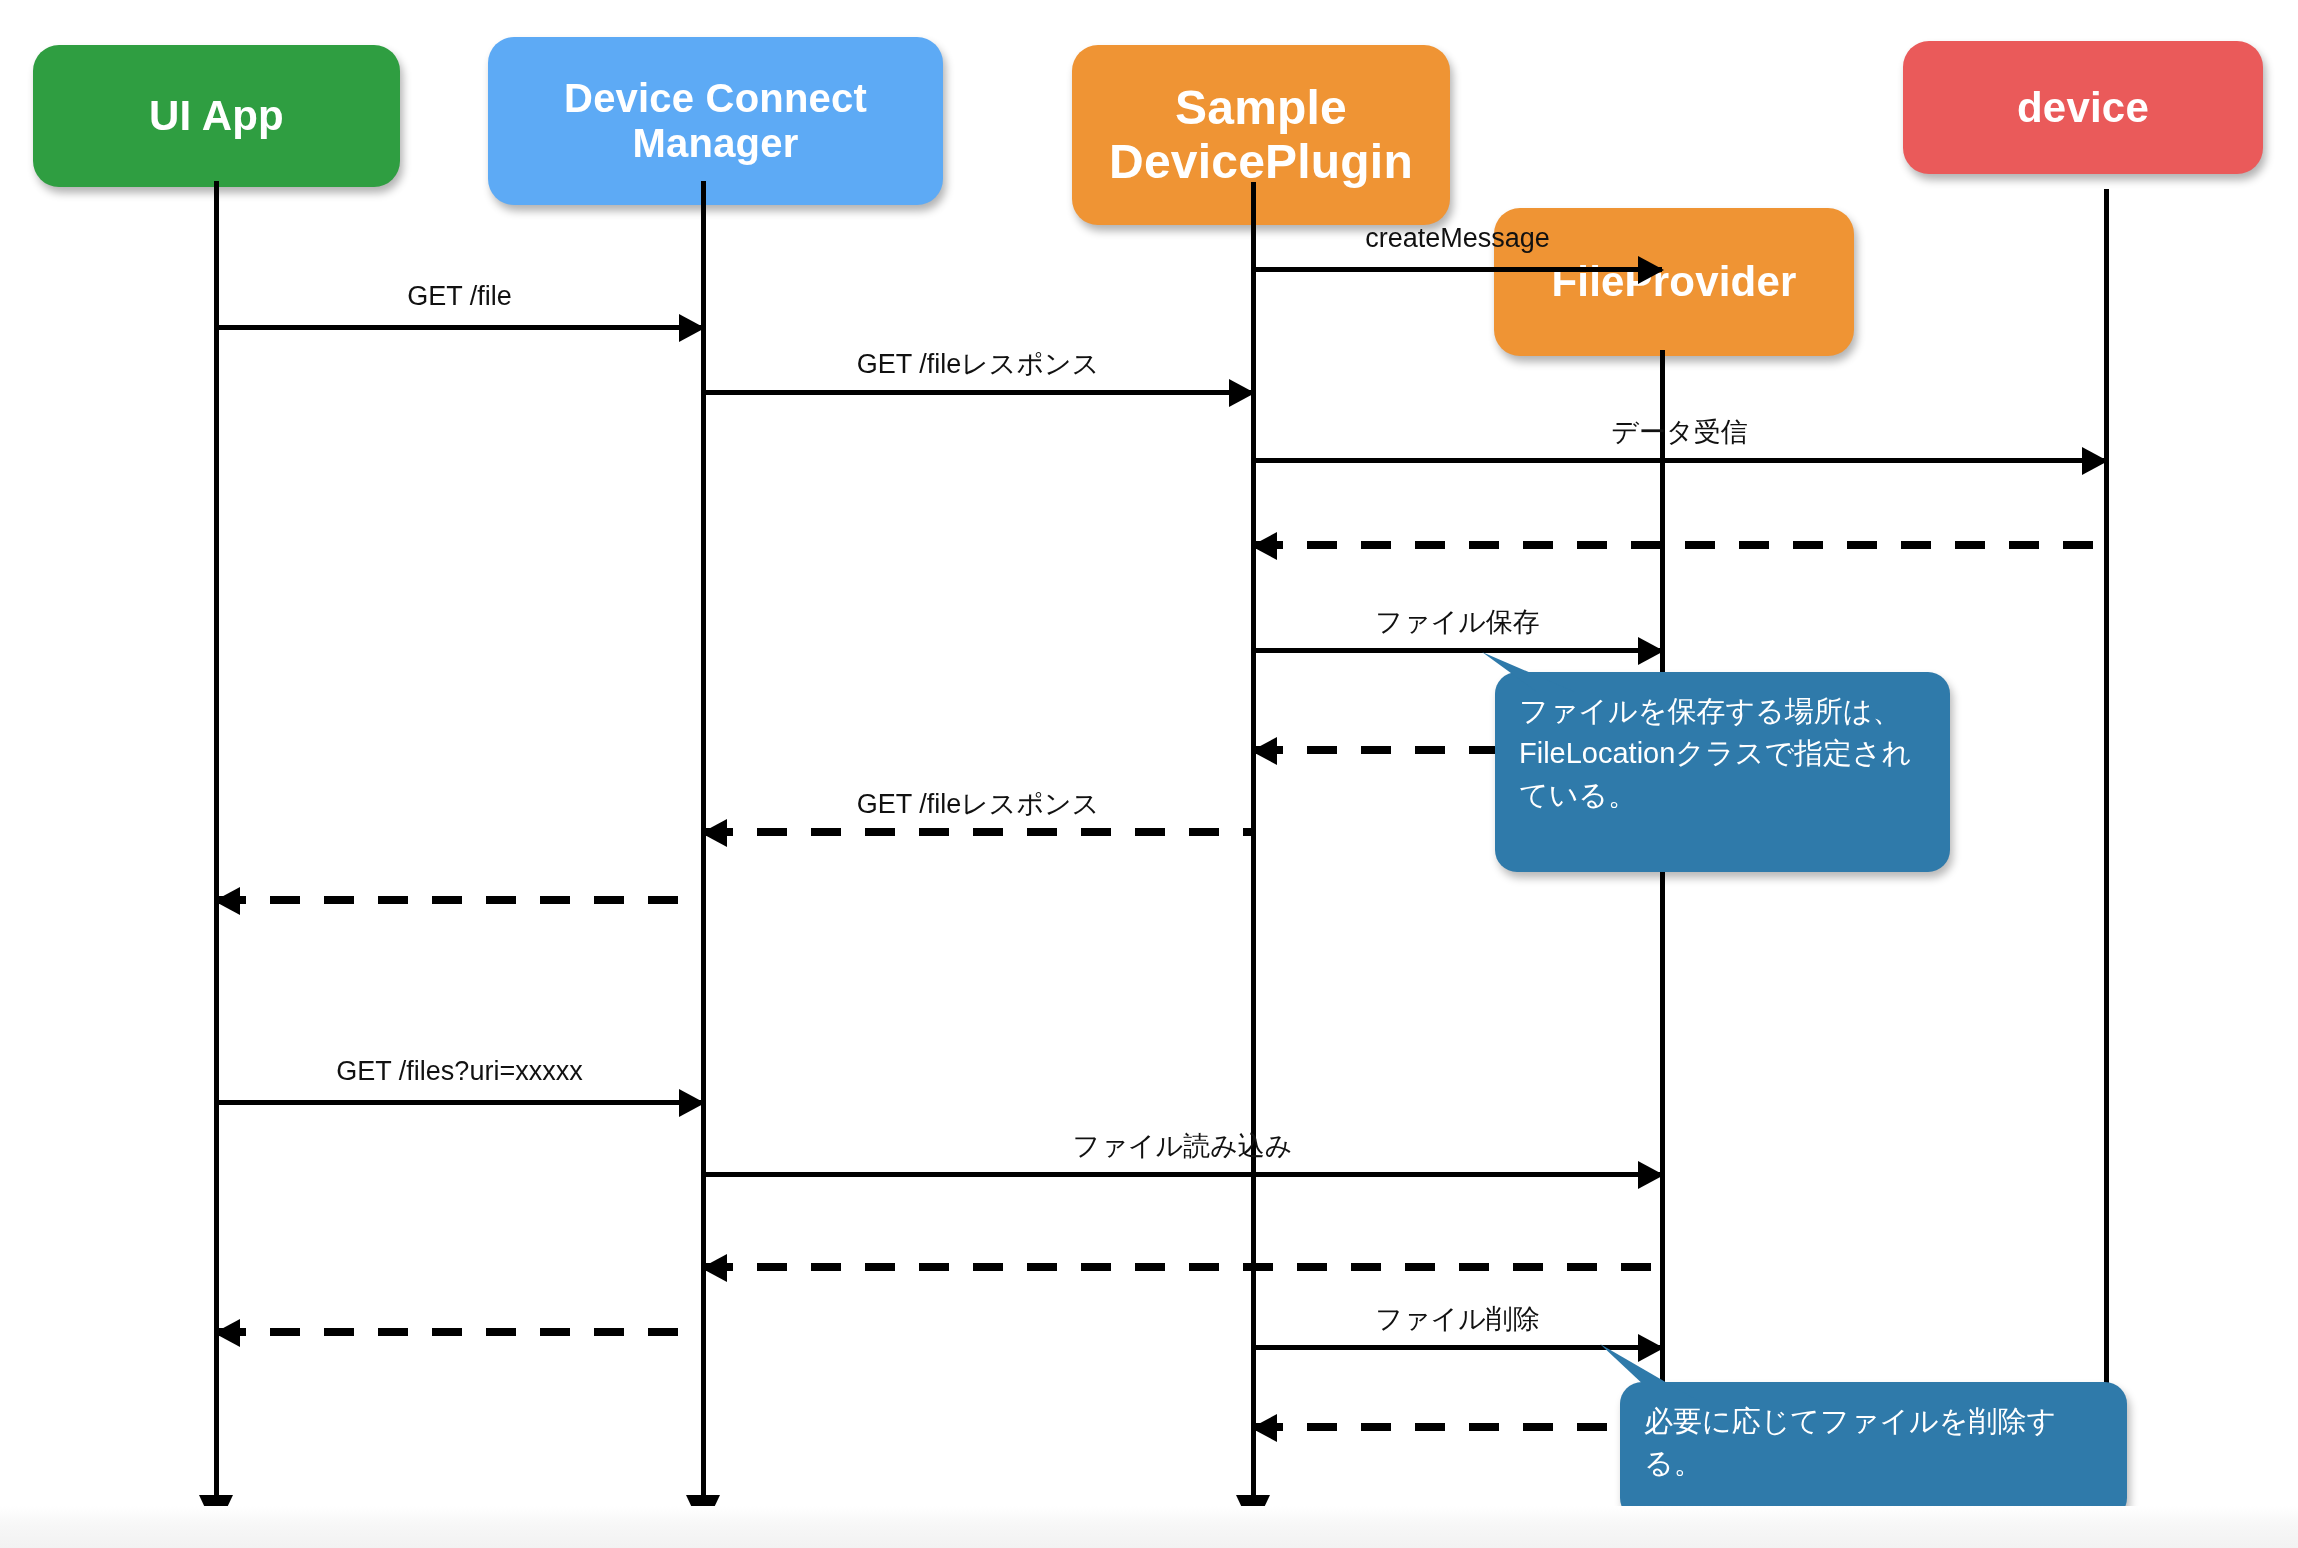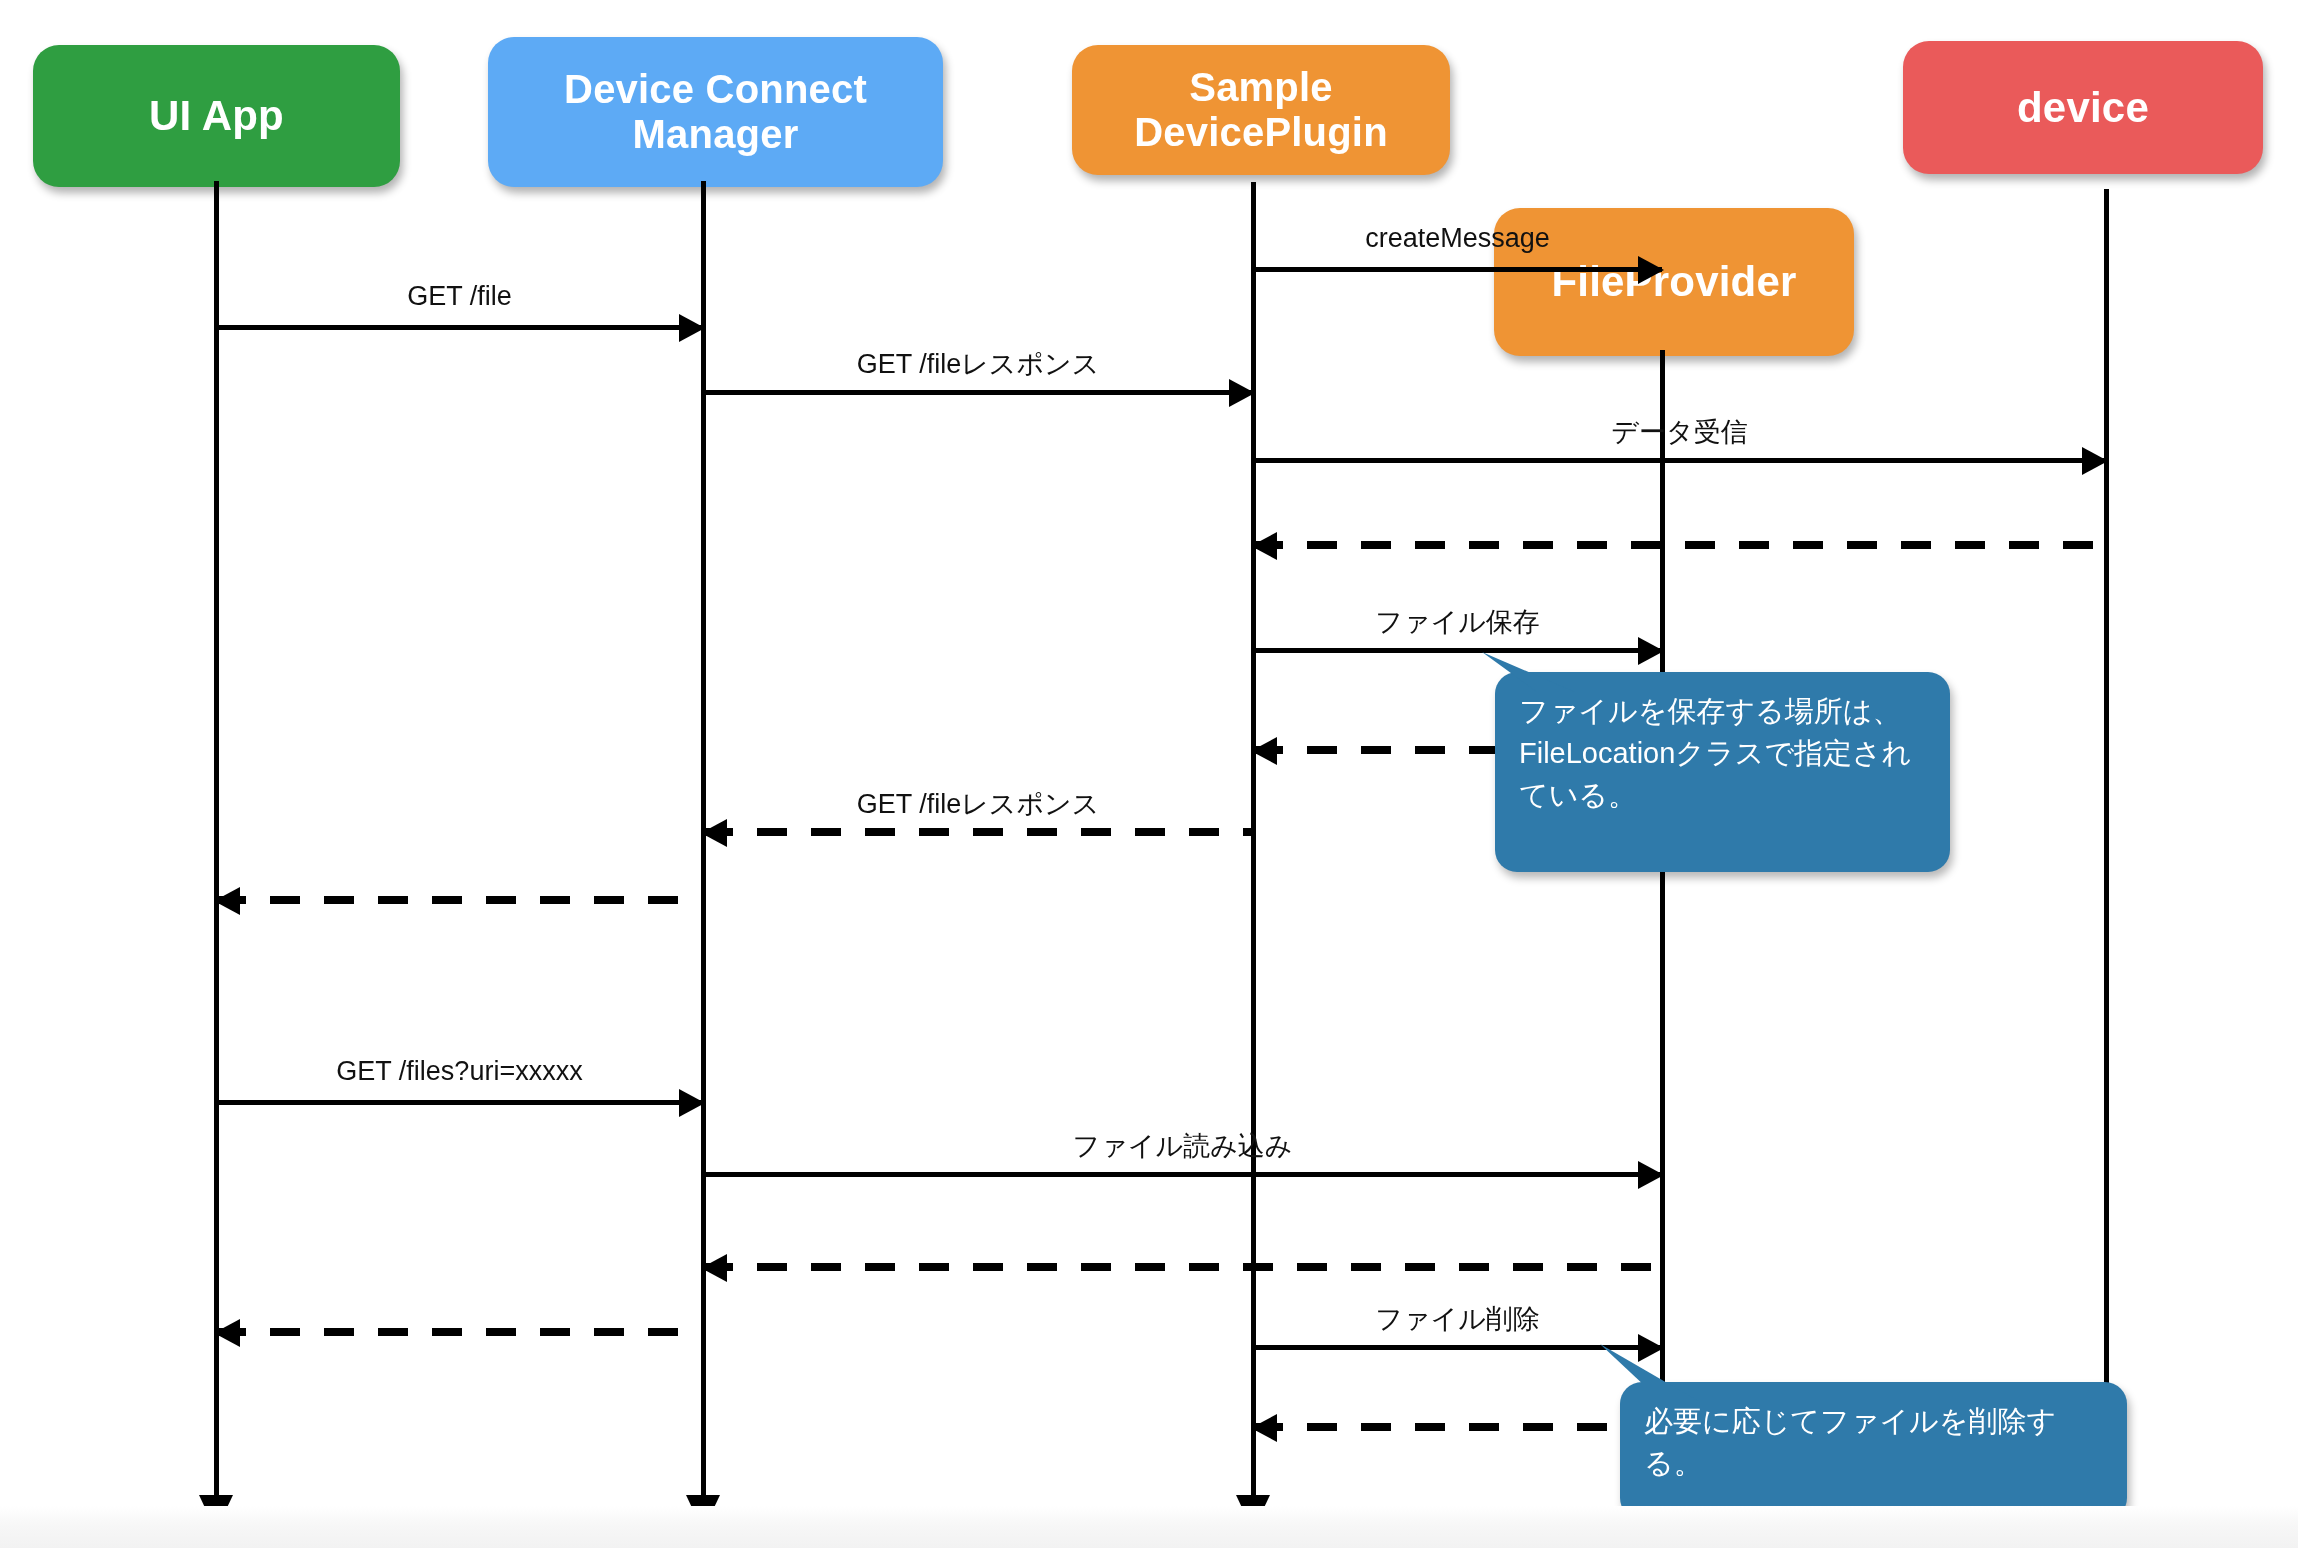--- a/index.html
+++ b/index.html
@@ -33,27 +33,27 @@
 </head>
 <body>
 
 <div id="canvas">
   <div id="participants-layer">
       <div class="pbox" style="left: 33px; top: 45px; width: 367px; height: 142px; background: rgb(47, 158, 65); font-size: 42px;">
         <span>
           <span style="display:block">UI App</span>
         </span>
       </div>
-      <div class="pbox" style="left: 488px; top: 37px; width: 455px; height: 150px; background: rgb(93, 170, 245); font-size: 40px;">
+      <div class="pbox" style="left: 488px; top: 37px; width: 455px; height: 168px; background: rgb(93, 170, 245); font-size: 40px;">
         <span>
           <span style="display:block">Device Connect</span>
           <span style="display:block">Manager</span>
         </span>
       </div>
-      <div class="pbox" style="left: 1072px; top: 45px; width: 378px; height: 130px; background: rgb(239, 148, 52); font-size: 40px;">
+      <div class="pbox" style="left: 1072px; top: 45px; width: 378px; height: 180px; background: rgb(239, 148, 52); font-size: 48px;">
         <span>
           <span style="display:block">Sample</span>
           <span style="display:block">DevicePlugin</span>
         </span>
       </div>
       <div class="pbox" style="left: 1494px; top: 208px; width: 360px; height: 148px; background: rgb(239, 148, 52); font-size: 42px;">
         <span>
           <span style="display:block">FileProvider</span>
         </span>
       </div>

